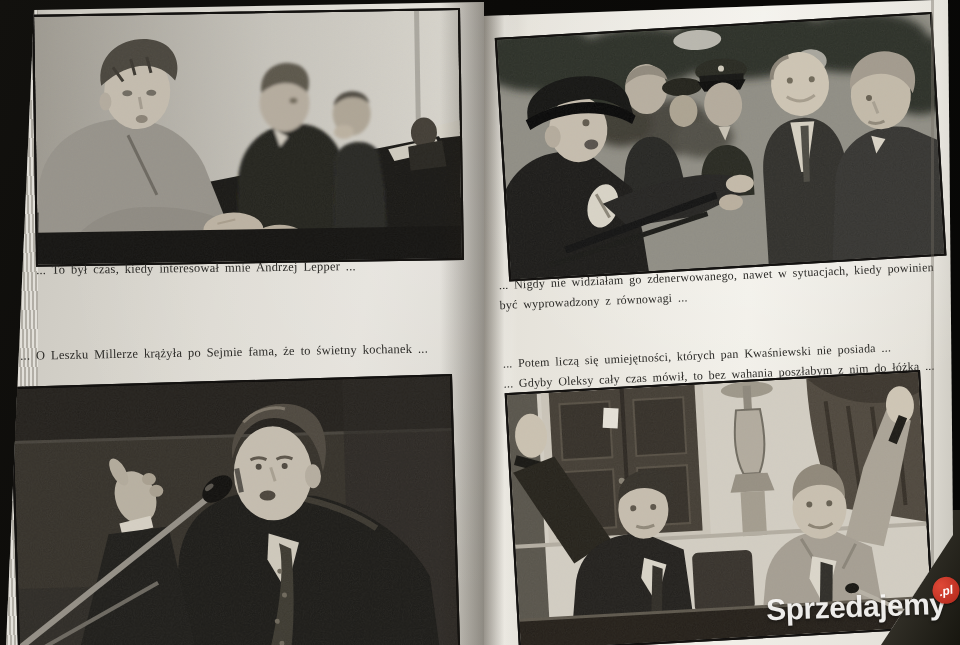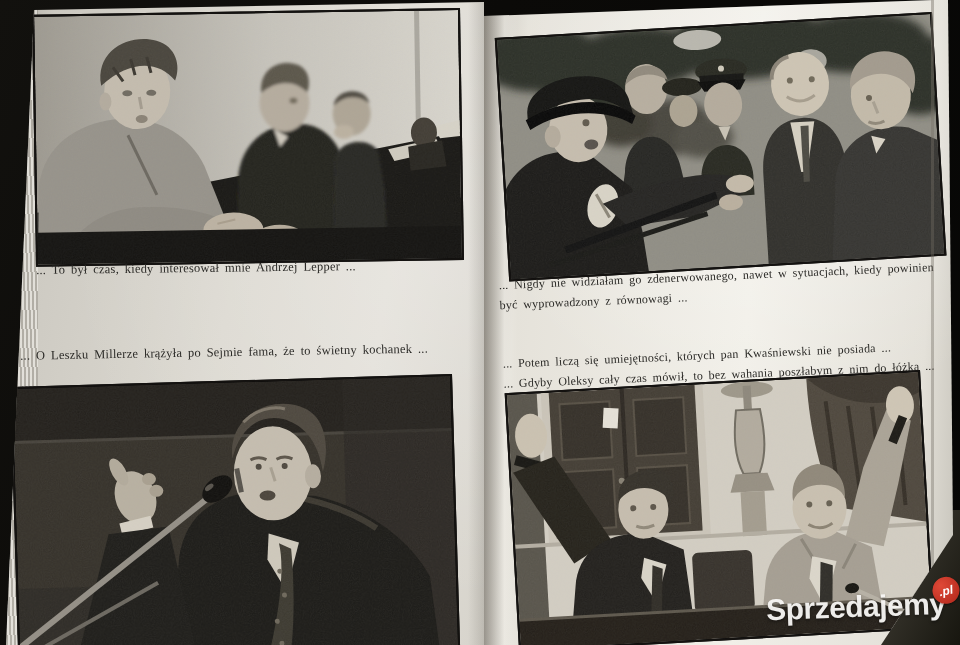--- a/index.html
+++ b/index.html
@@ -8,21 +8,21 @@
          font-family:"Liberation Serif",serif;}
   
   .corner-shade{position:absolute;right:0;bottom:0;width:130px;height:135px;
     background:linear-gradient(115deg,#5b5750 0%,#3a372f 45%,#17160f 100%);}
   
   .page{position:absolute;top:0;height:645px;}
   .page-left{left:0;width:484px;
     background:
       radial-gradient(120% 90% at 85% 40%, rgba(255,255,255,.22), transparent 60%),
       linear-gradient(100deg,#a5a199 0%,#ccc9c1 9%,#dcd9d1 45%,#e2dfd8 70%,#d5d2ca 100%);
-    clip-path:polygon(34px 10px,484px 2px,484px 645px,6px 645px);padding-left:28px;}
+    clip-path:polygon(34px 10px,484px 2px,484px 645px,6px 645px);}
   .page-left::before{content:"";position:absolute;left:0;top:0;width:38px;height:645px;
     background:repeating-linear-gradient(87deg,rgba(246,244,239,.9) 0 2px,rgba(110,105,96,.55) 2px 4px);
     opacity:.55;}
   .page-left::after{content:"";position:absolute;right:0;top:0;width:44px;height:100%;
     background:linear-gradient(90deg,transparent,rgba(34,29,21,.4));}
   .page-right{left:484px;width:476px;
     background:
       radial-gradient(100% 70% at 60% 20%, rgba(255,255,255,.4), transparent 65%),
       linear-gradient(93deg,#c9c5bc 0%,#e5e2da 9%,#f1efe8 55%,#e3e0d8 90%,#c3c0b7 100%);
     clip-path:polygon(0px 16px,450px 0px,464px 0px,469px 535px,397px 645px,0px 645px);}

